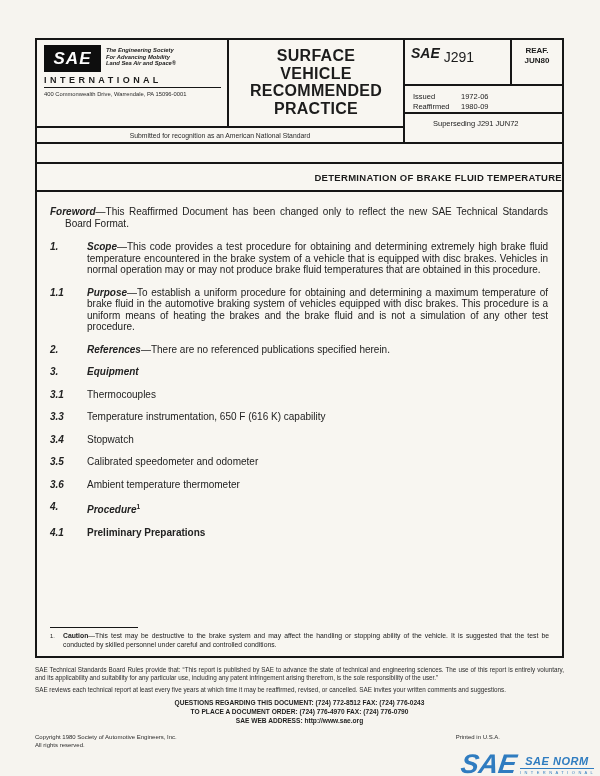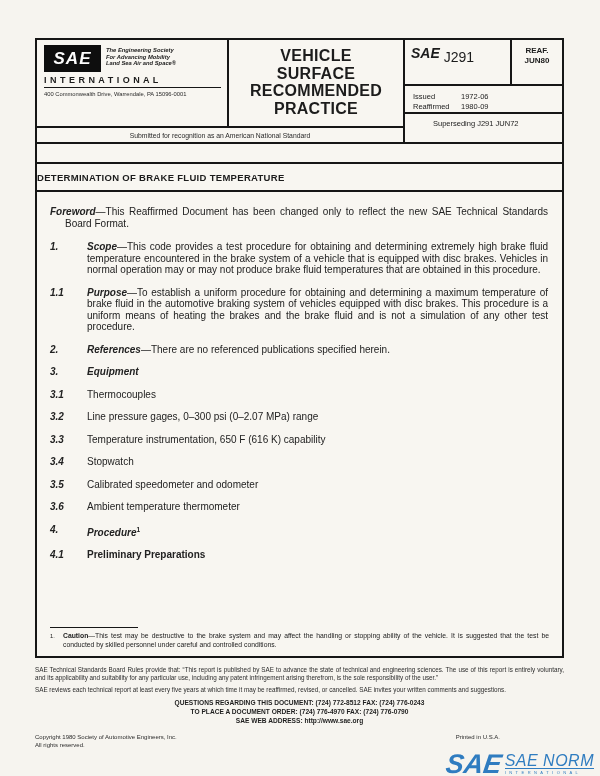--- a/index.html
+++ b/index.html
@@ -49,21 +49,21 @@
   .hr-reaf { width: 52px; border-left: 2px solid #161616; text-align: center; font-weight: bold; font-size: 8px; padding-top: 6px; line-height: 10px; }
   .hr-row2 { height: 28px; border-bottom: 2px solid #161616; padding: 6px 8px 0; }
   .iss-row { display: flex; font-size: 7.5px; line-height: 10px; }
   .iss-label { width: 48px; flex: none; }
   .hr-row3 { flex: 1; padding: 5px 8px; font-size: 7.5px; margin-left: 20px; }
 
   
   .title-gap { height: 18px; }
   .title-band {
     border-top: 2px solid #161616; border-bottom: 2px solid #161616;
-    text-align: left; font-weight: bold; font-size: 9.5px;
+    text-align: right; font-weight: bold; font-size: 9.5px;
     padding: 8px 0 7px; letter-spacing: 0.3px;
   }
 
   
   .body { padding: 14px 14px 0 13px; font-size: 10px; line-height: 11.5px; color: #222; }
   .fore { padding-left: 15px; text-indent: -15px; text-align: justify; margin-bottom: 12px; }
   .h { font-weight: bold; font-style: italic; }
   .h2 { font-weight: bold; }
   .sec { display: flex; margin-bottom: 11px; }
   .sec .num { width: 37px; flex: none; font-weight: bold; font-style: italic; }
@@ -83,21 +83,21 @@
   .legal { text-align: justify; margin-bottom: 4px; }
   .contact { text-align: center; font-weight: bold; font-size: 6.6px; line-height: 8.6px; margin-top: 6px; color: #1e1e1e; }
   .bottom-row { margin-top: 9px; display: flex; justify-content: space-between; align-items: flex-start; }
   .copyright-block { font-size: 6px; line-height: 7.4px; }
   .printed { font-size: 6px; padding-right: 64px; }
 
   
   .watermark { position: absolute; right: 6px; bottom: 1px; color: #2f7cc0; display: flex; align-items: flex-end; gap: 3px; }
   .wm-icon { font-style: italic; font-weight: bold; font-size: 27px; line-height: 22px; transform: skewX(-8deg); }
   .wm-right { display: flex; flex-direction: column; }
-  .wm-text { font-weight: normal; font-style: italic; font-size: 16px; line-height: 12px; letter-spacing: 0.5px; }
+  .wm-text { font-weight: bold; font-style: italic; font-size: 11px; line-height: 12px; letter-spacing: 0.5px; text-align: center; }
   .wm-sub { font-size: 4px; letter-spacing: 1.2px; border-top: 1px solid #2f7cc0; margin-top: 1px; padding-top: 1px; }
 </style>
 </head>
 <body>
 
 <div class="doc-frame">
 
   <div class="header">
     <div class="h-leftgroup">
       <div class="hlg-top">
@@ -107,22 +107,22 @@
             <div class="society">
               <div>The Engineering Society</div>
               <div>For Advancing Mobility</div>
               <div>Land Sea Air and Space®</div>
             </div>
           </div>
           <div class="intl">I N T E R N A T I O N A L</div>
           <div class="addr">400 Commonwealth Drive, Warrendale, PA 15096-0001</div>
         </div>
         <div class="cell-doctype">
+          <div class="doctype-line">SURFACE</div>
           <div class="doctype-line">VEHICLE</div>
-          <div class="doctype-line">SURFACE</div>
           <div class="doctype-line">RECOMMENDED</div>
           <div class="doctype-line">PRACTICE</div>
         </div>
       </div>
       <div class="hlg-ansi">Submitted for recognition as an American National Standard</div>
     </div>
 
     <div class="h-right">
       <div class="hr-row1">
         <div class="hr-code">
@@ -173,24 +173,20 @@
     <div class="sec">
       <span class="num">3.</span>
       <span class="txt"><span class="h">Equipment</span></span>
     </div>
 
     <div class="sec">
       <span class="num">3.1</span>
       <span class="txt">Thermocouples</span>
     </div>
 
-    <div class="sec">
-      <span class="num">3.2</span>
-      <span class="txt">Line pressure gages, 0–300 psi (0–2.07 MPa) range</span>
-    </div>
 
     <div class="sec">
       <span class="num">3.3</span>
       <span class="txt">Temperature instrumentation, 650 F (616 K) capability</span>
     </div>
 
     <div class="sec">
       <span class="num">3.4</span>
       <span class="txt">Stopwatch</span>
     </div>

